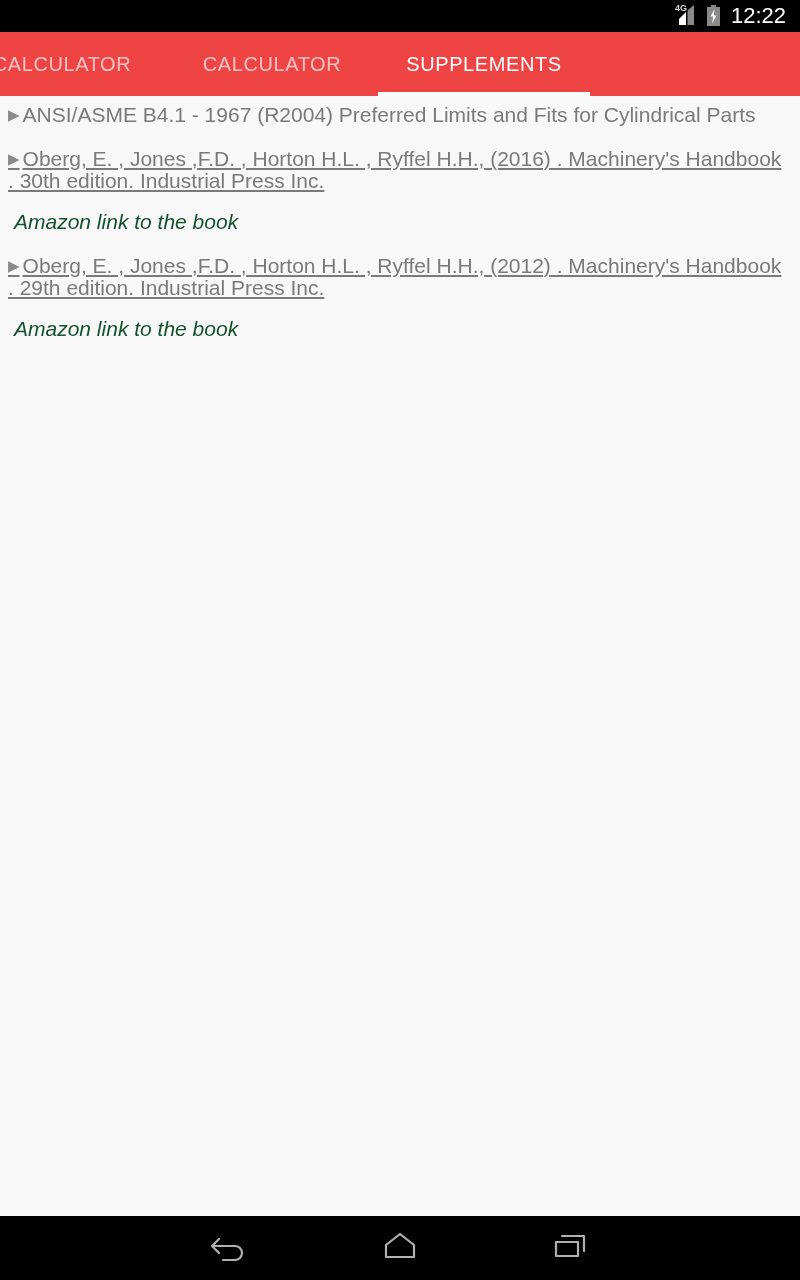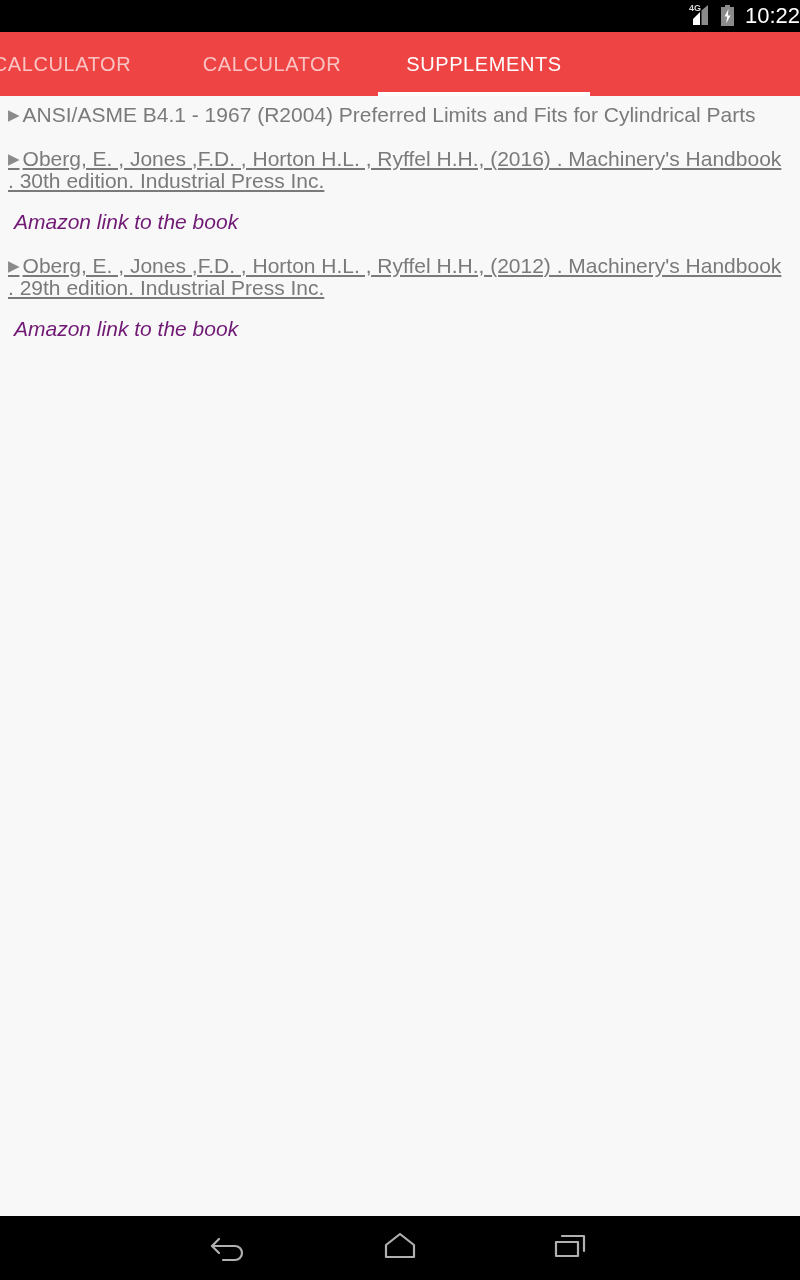--- a/index.html
+++ b/index.html
@@ -26,20 +26,21 @@
   
   .status-bar {
     position: absolute;
     top: 0; left: 0;
     width: 800px;
     height: 32px;
     background: #000000;
     display: flex;
     align-items: center;
     justify-content: flex-end;
+    padding-right: 14px;
     box-sizing: border-box;
   }
   .status-icons {
     display: flex;
     align-items: center;
     gap: 6px;
   }
   .sig-wrap {
     position: relative;
     width: 24px;
@@ -157,21 +158,21 @@
     font-size: 15px;
     display: inline;
     vertical-align: 2px;
     padding-right: 3px;
   }
   .amz-link {
     display: inline-block;
     font-size: 21px;
     line-height: 22px;
     font-style: italic;
-    color: #701a75;
+    color: #14532d;
     font-family: "Liberation Sans", sans-serif;
     margin-top: 19px;
     margin-left: 6px;
     cursor: pointer;
   }
 
   
   .nav-bar {
     position: absolute;
     bottom: 0; left: 0;
@@ -209,21 +210,21 @@
       </span>
 
       <span class="battery-wrap">
         <svg width="15" height="22" viewBox="0 0 15 22" aria-hidden="true">
           <rect x="5" y="0" width="5" height="2.2" fill="#8a8a8a"></rect>
           <rect x="1" y="2" width="13" height="19" fill="#8a8a8a"></rect>
           <polygon points="8.5,4 4.5,11.5 7.2,11.5 6.2,18.5 10.5,10.5 7.8,10.5" fill="#ffffff"></polygon>
         </svg>
       </span>
 
-      <span class="status-time">10:22</span>
+      <span class="status-time">12:22</span>
     </div>
   </div>
 
   <div class="tab-bar">
     <div class="tab-strip">
 
       <div class="tab" style="width:208px">
         <span class="tab-label">CALCULATOR</span>
 
       </div>

